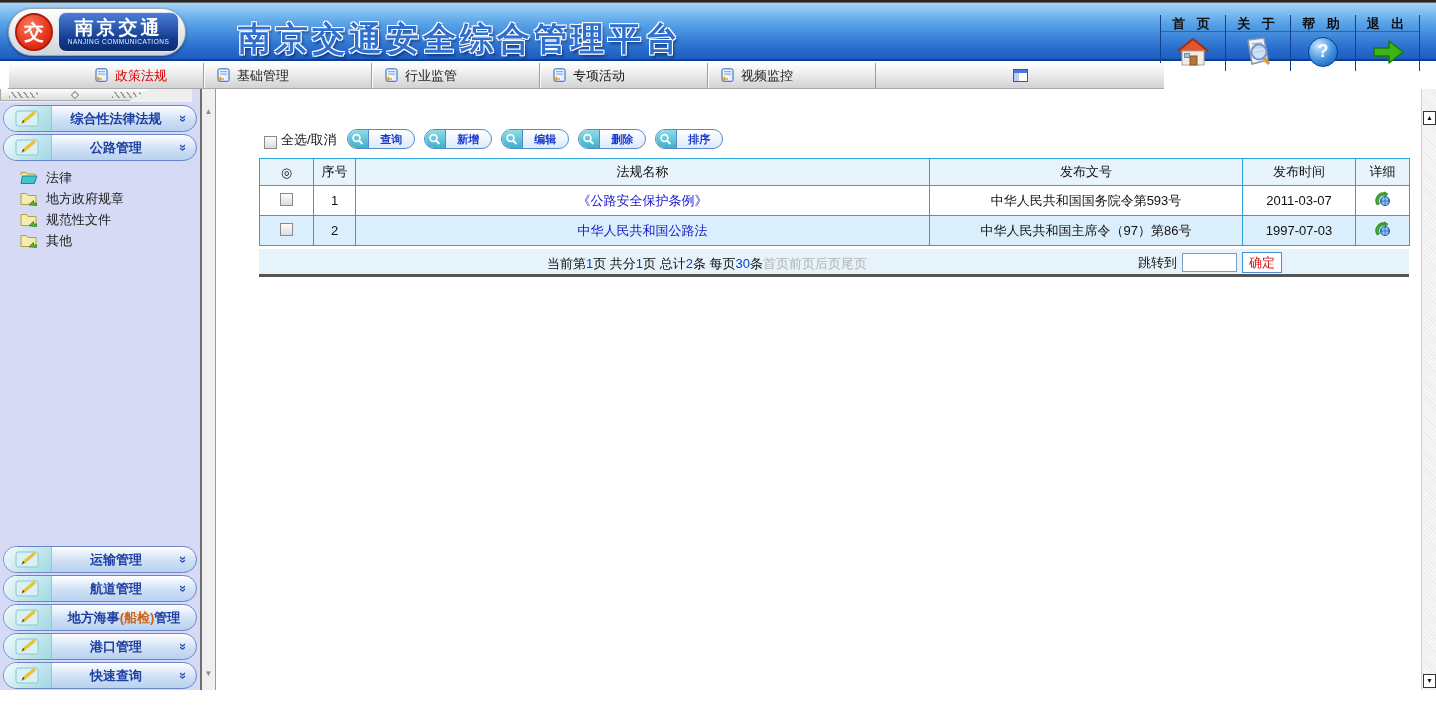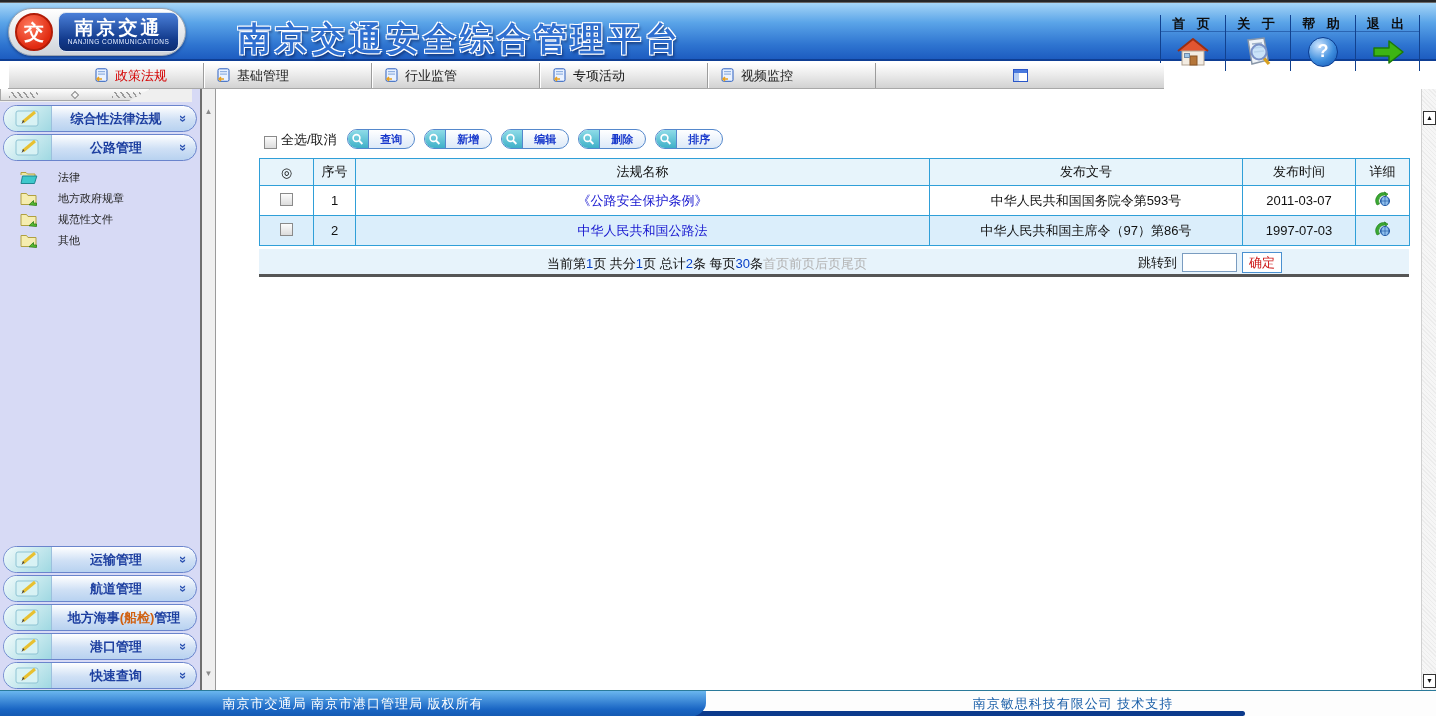--- a/index.html
+++ b/index.html
@@ -61,21 +61,21 @@
   
   .sidebar { width:200px; background:#d7daf5; padding-top:15px; display:flex; flex-direction:column; position:relative; }
   .acc-pill { height:27px; margin:1px 3px; border:1px solid #6a84cc; border-radius:14px;
     background:linear-gradient(#ffffff,#cfe0f5 55%,#b8d2f0); display:flex; align-items:center; overflow:hidden; cursor:pointer; flex:none; }
   .acc-ico { width:48px; align-self:stretch; background:linear-gradient(135deg,#f2fbfb,#9fd8e2);
     border-right:1px solid #9cc0dd; display:flex; align-items:center; justify-content:center; }
   .acc-label { flex:1; text-align:center; font-size:13px; font-weight:bold; color:#1d3fa0; white-space:nowrap; }
   .acc-label .hl { color:#d06010; }
   .acc-chev { color:#2a50b0; font-weight:bold; font-size:13px; margin-right:9px; transform:rotate(90deg); }
   .submenu { padding:5px 0 4px 20px; }
-  .sub-item { height:21px; display:flex; align-items:center; gap:20px; font-size:11px; color:#222; cursor:pointer; white-space:nowrap; }
+  .sub-item { height:21px; display:flex; align-items:center; gap:8px; font-size:13px; color:#222; cursor:pointer; white-space:nowrap; }
   .side-spacer { flex:1; }
 
   
   .side-scroll { width:16px; background:#efefef; border-left:2px solid #6f6f6f; border-right:1px solid #9a9a9a; position:relative; }
   .ss-arrow { position:absolute; left:0; width:100%; text-align:center; font-size:8px; color:#8a8a8a; cursor:pointer; }
 
   
   .content { flex:1; background:#fff; position:relative; }
 
   .toolbar { position:absolute; top:40px; left:48px; display:flex; align-items:flex-end; }
@@ -473,21 +473,14 @@
 
     <div class="grip-strip">
       <div class="grip">
         <span class="hatch"></span>
         <span class="grip-diamond"></span>
         <span class="hatch"></span>
       </div>
     </div>
   </div>
 
-  <div class="footer">
-    <div class="footer-stripe"></div>
-    <div class="footer-blue">
-      <span>南京市交通局 南京市港口管理局 版权所有</span>
-    </div>
-    <div class="footer-right">南京敏思科技有限公司  技术支持</div>
-  </div>
 
 </div>
 
 </body></html>

